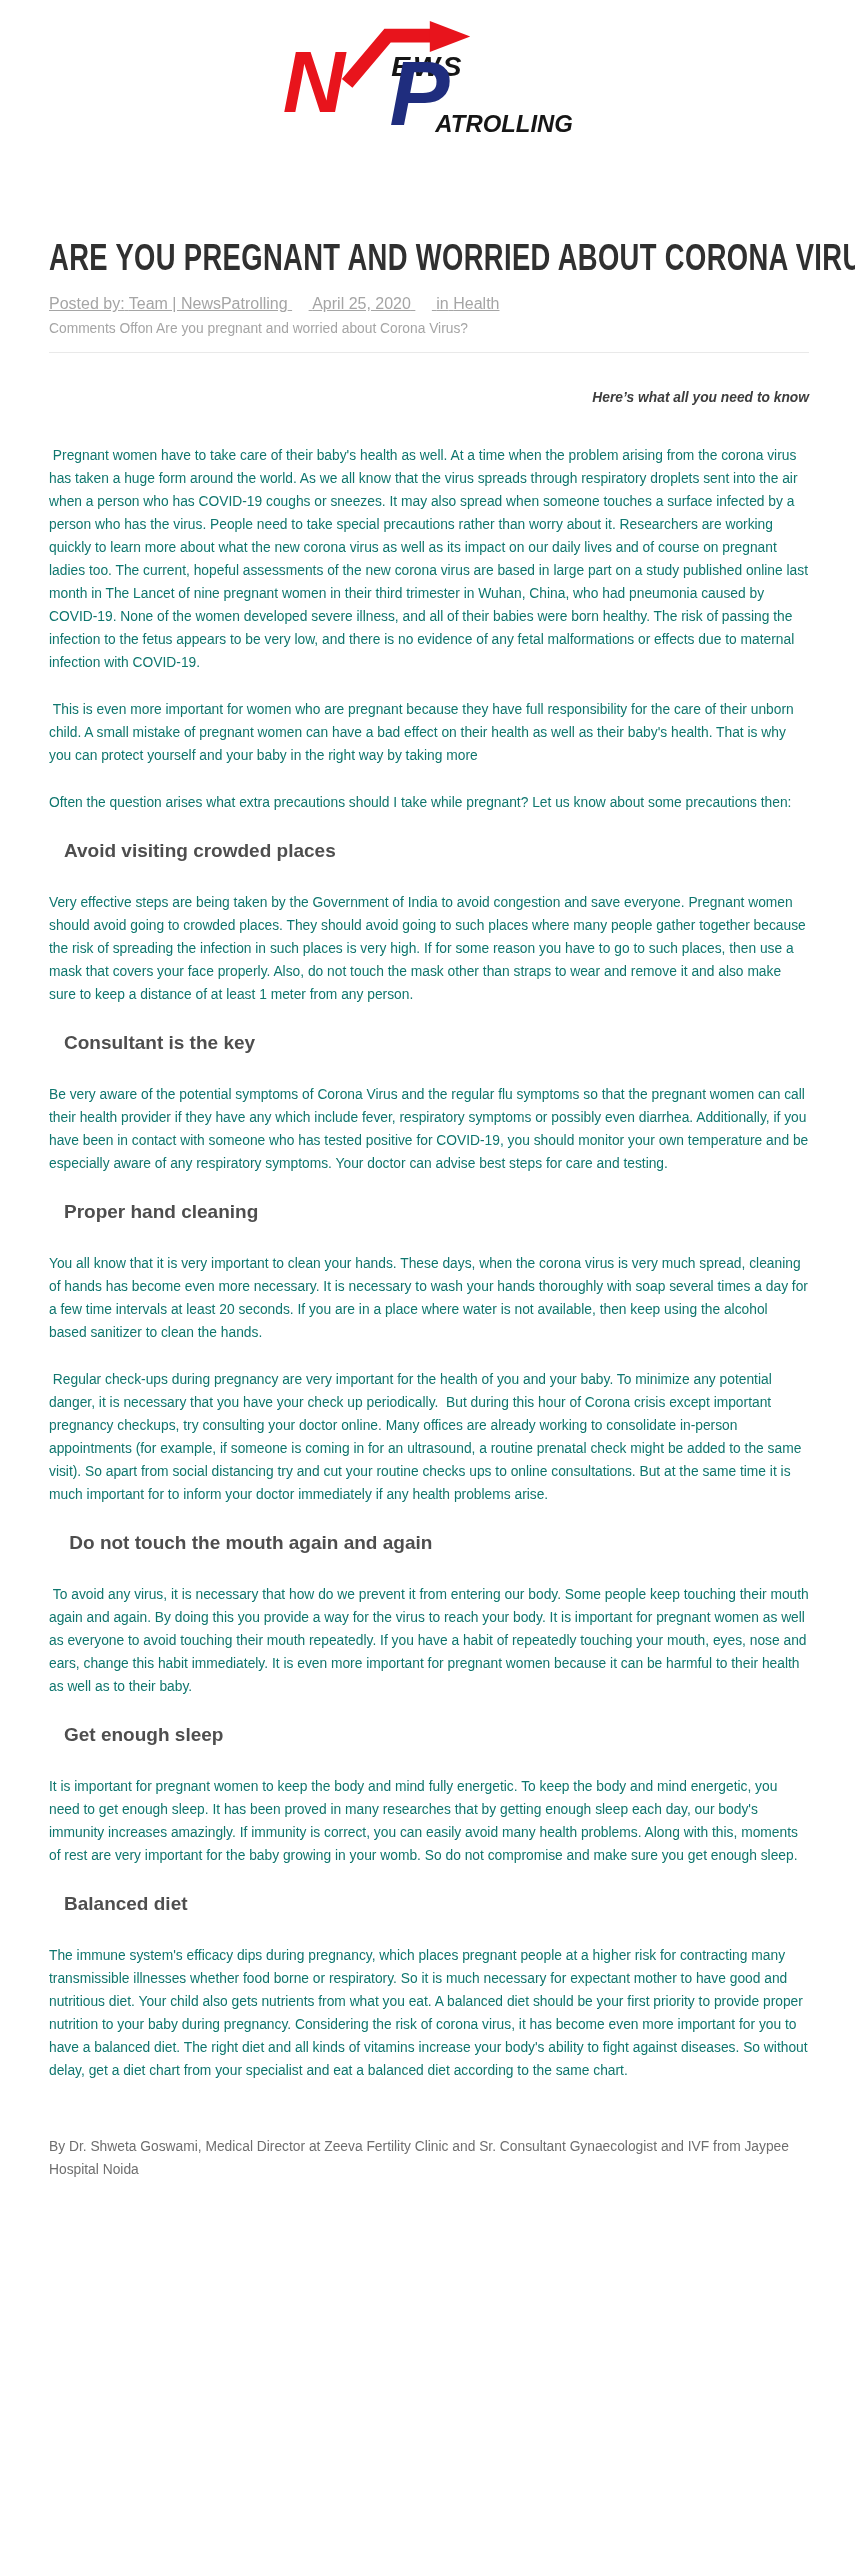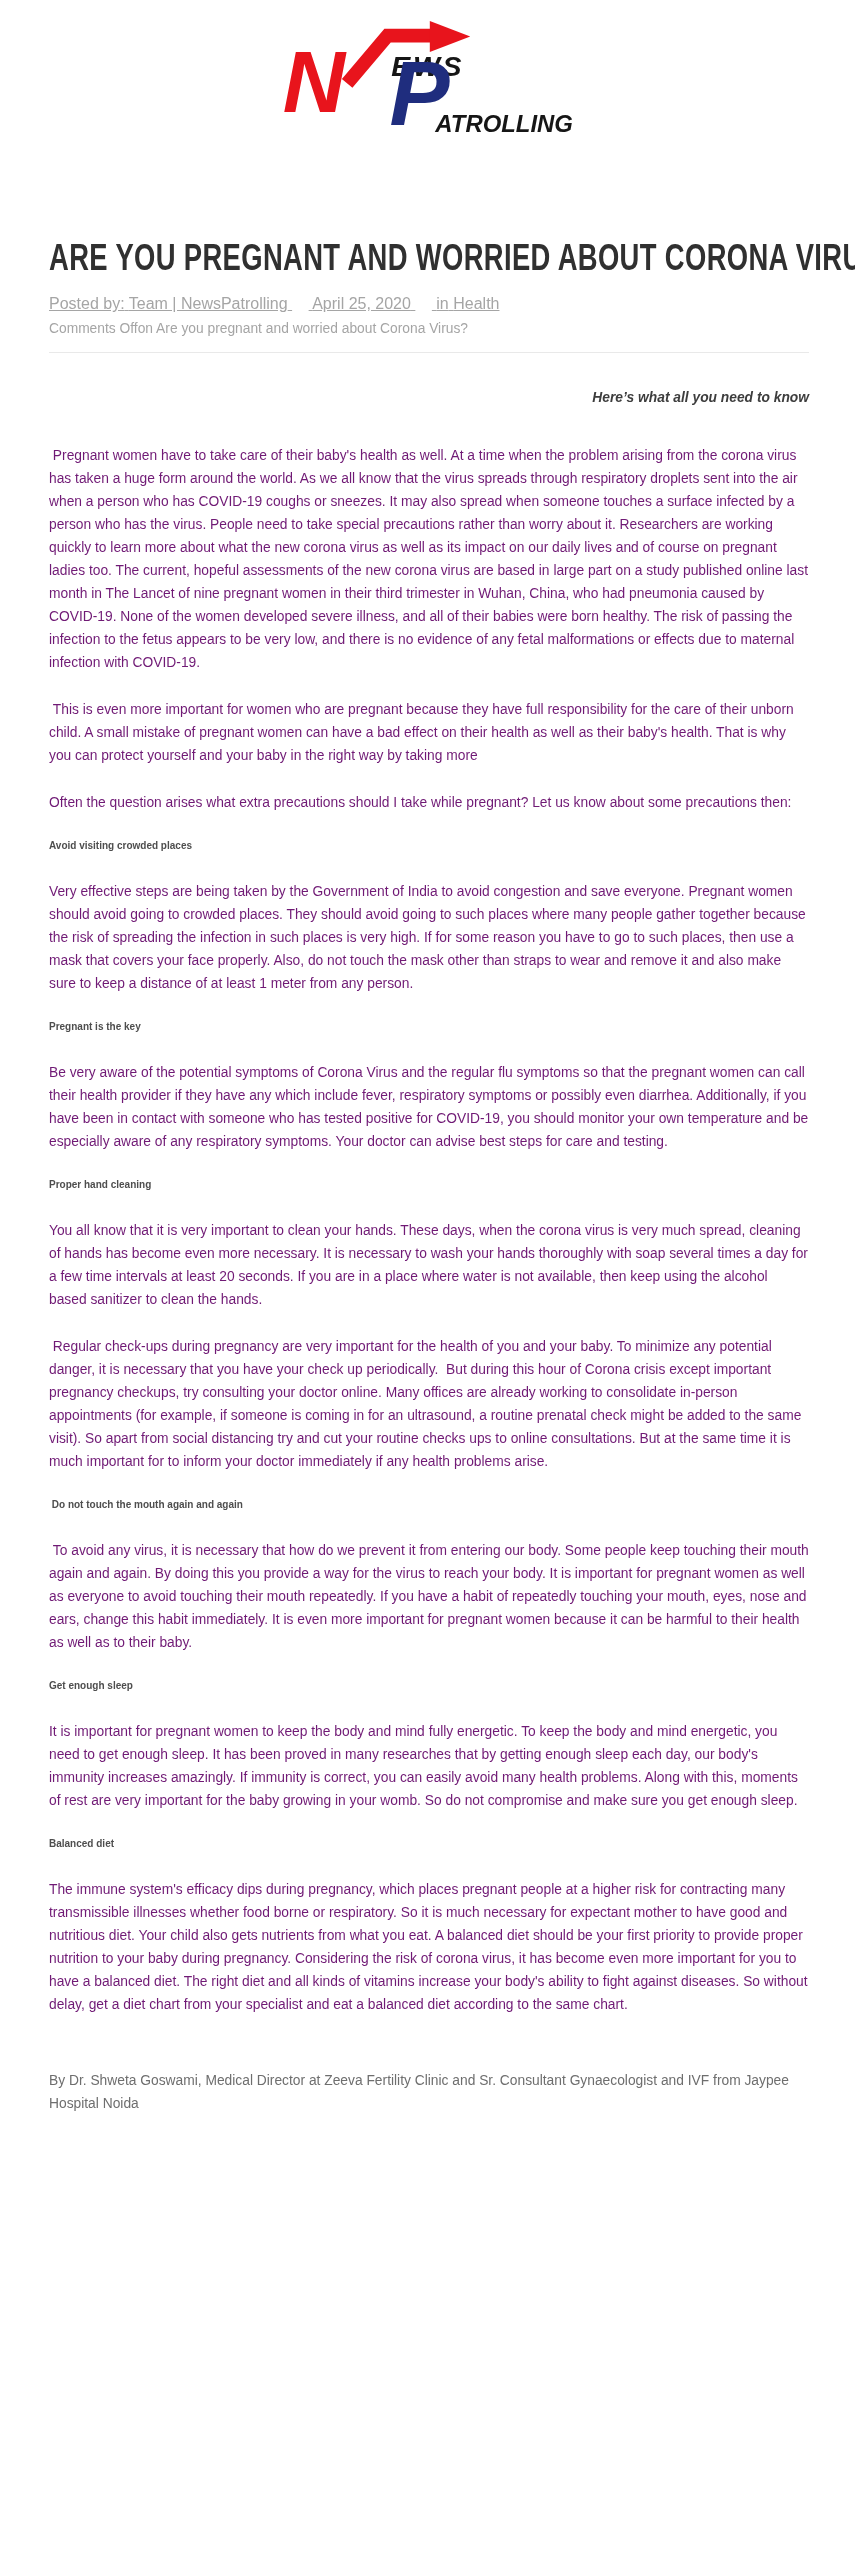--- a/index.html
+++ b/index.html
@@ -48,29 +48,29 @@
     font-size: 13.8px;
     font-weight: 700;
     font-style: italic;
     color: #3d3d3d;
     margin: 37px 0 39px;
   }
 
   .para {
     font-size: 13.8px;
     line-height: 23px;
-    color: #701a75;
+    color: #0f766e;
     margin: 0 0 24px;
     white-space: pre-wrap;
   }
   .sec-heading {
-    font-size: 10px;
+    font-size: 19px;
     font-weight: 700;
     color: #4e4e4e;
-    margin: 26px 0 29px;
+    margin: 26px 15px 29px;
     white-space: pre-wrap;
   }
   .author-note {
     font-size: 13.8px;
     line-height: 23px;
     color: #6e6e6e;
     margin: 53px 0 0;
     white-space: pre-wrap;
   }
 </style>
@@ -110,21 +110,21 @@
 
     <p class="subtitle">Here’s what all you need to know</p>
 
     <p class="para"> Pregnant women have to take care of their baby's health as well. At a time when the problem arising from the corona virus has taken a huge form around the world. As we all know that the virus spreads through respiratory droplets sent into the air when a person who has COVID-19 coughs or sneezes. It may also spread when someone touches a surface infected by a person who has the virus. People need to take special precautions rather than worry about it. Researchers are working quickly to learn more about what the new corona virus as well as its impact on our daily lives and of course on pregnant ladies too. The current, hopeful assessments of the new corona virus are based in large part on a study published online last month in The Lancet of nine pregnant women in their third trimester in Wuhan, China, who had pneumonia caused by COVID-19. None of the women developed severe illness, and all of their babies were born healthy. The risk of passing the infection to the fetus appears to be very low, and there is no evidence of any fetal malformations or effects due to maternal infection with COVID-19.</p>
     <p class="para"> This is even more important for women who are pregnant because they have full responsibility for the care of their unborn child. A small mistake of pregnant women can have a bad effect on their health as well as their baby's health. That is why you can protect yourself and your baby in the right way by taking more</p>
     <p class="para">Often the question arises what extra precautions should I take while pregnant? Let us know about some precautions then:</p>
 
     <h3 class="sec-heading">Avoid visiting crowded places</h3>
     <p class="para">Very effective steps are being taken by the Government of India to avoid congestion and save everyone. Pregnant women should avoid going to crowded places. They should avoid going to such places where many people gather together because the risk of spreading the infection in such places is very high. If for some reason you have to go to such places, then use a mask that covers your face properly. Also, do not touch the mask other than straps to wear and remove it and also make sure to keep a distance of at least 1 meter from any person.</p>
 
-    <h3 class="sec-heading">Pregnant is the key</h3>
+    <h3 class="sec-heading">Consultant is the key</h3>
     <p class="para">Be very aware of the potential symptoms of Corona Virus and the regular flu symptoms so that the pregnant women can call their health provider if they have any which include fever, respiratory symptoms or possibly even diarrhea. Additionally, if you have been in contact with someone who has tested positive for COVID-19, you should monitor your own temperature and be especially aware of any respiratory symptoms. Your doctor can advise best steps for care and testing.</p>
 
     <h3 class="sec-heading">Proper hand cleaning</h3>
     <p class="para">You all know that it is very important to clean your hands. These days, when the corona virus is very much spread, cleaning of hands has become even more necessary. It is necessary to wash your hands thoroughly with soap several times a day for a few time intervals at least 20 seconds. If you are in a place where water is not available, then keep using the alcohol based sanitizer to clean the hands.</p>
 
     <p class="para"> Regular check-ups during pregnancy are very important for the health of you and your baby. To minimize any potential danger, it is necessary that you have your check up periodically.  But during this hour of Corona crisis except important pregnancy checkups, try consulting your doctor online. Many offices are already working to consolidate in-person appointments (for example, if someone is coming in for an ultrasound, a routine prenatal check might be added to the same visit). So apart from social distancing try and cut your routine checks ups to online consultations. But at the same time it is much important for to inform your doctor immediately if any health problems arise.</p>
 
     <h3 class="sec-heading"> Do not touch the mouth again and again</h3>
     <p class="para"> To avoid any virus, it is necessary that how do we prevent it from entering our body. Some people keep touching their mouth again and again. By doing this you provide a way for the virus to reach your body. It is important for pregnant women as well as everyone to avoid touching their mouth repeatedly. If you have a habit of repeatedly touching your mouth, eyes, nose and ears, change this habit immediately. It is even more important for pregnant women because it can be harmful to their health as well as to their baby.</p>
 

